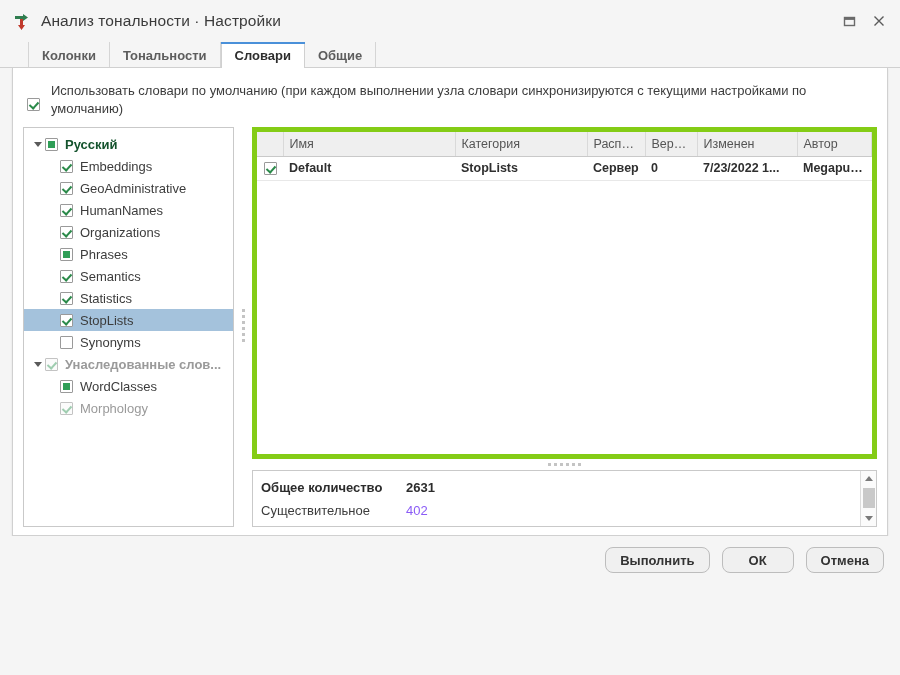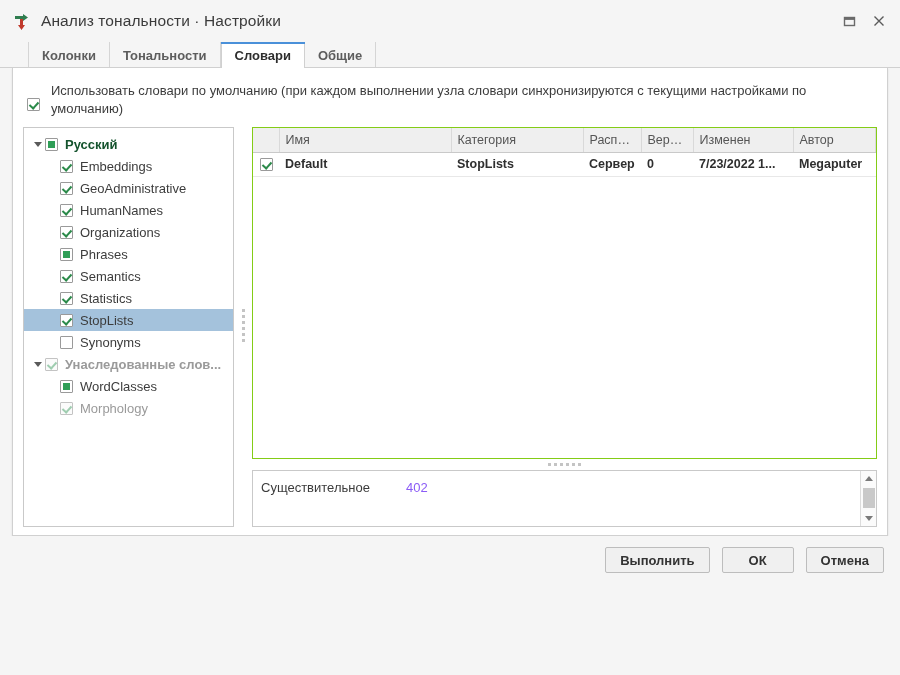--- a/index.html
+++ b/index.html
@@ -215,21 +215,21 @@
 
   
   .right {
     flex: 1 1 auto;
     display: flex;
     flex-direction: column;
     min-width: 0;
   }
   .table-panel {
     flex: 1 1 auto;
-    border: 1px solid #84cc16;
+    border: 5px solid #84cc16;
     background: #ffffff;
     display: flex;
     flex-direction: column;
     min-height: 0;
     overflow: hidden;
   }
   table.grid {
     width: 100%;
     border-collapse: collapse;
     table-layout: fixed;
@@ -344,21 +344,21 @@
     padding-right: 16px;
     gap: 12px;
     background: #f5f5f5;
   }
   .btn {
     min-width: 72px;
     height: 26px;
     padding: 0 14px;
     background: #f0f0f0;
     border: 1px solid #bdbdbd;
-    border-radius: 2px;
+    border-radius: 8px;
     font-size: 13px;
     font-weight: bold;
     color: #333333;
     display: flex;
     align-items: center;
     justify-content: center;
     white-space: nowrap;
   }
 </style>
 </head>
@@ -520,20 +520,24 @@
           </table>
           <div class="grid-filler"></div>
         </div>
 
         <div class="hsplit">
           <div class="dots"></div>
         </div>
 
         <div class="stats-panel">
           <div class="stats-list" id="stats">
+              <div class="stat-row total">
+                <span class="sname">Общее количество</span>
+                <span class="sval">2631</span>
+              </div>
               <div class="stat-row">
                 <span class="sname">Существительное</span>
                 <span class="sval">402</span>
               </div>
             </div>
           <div class="vscroll">
             <div class="vs-arrow up"></div>
             <div class="vs-thumb"></div>
             <div class="vs-track"></div>
             <div class="vs-arrow down"></div>

